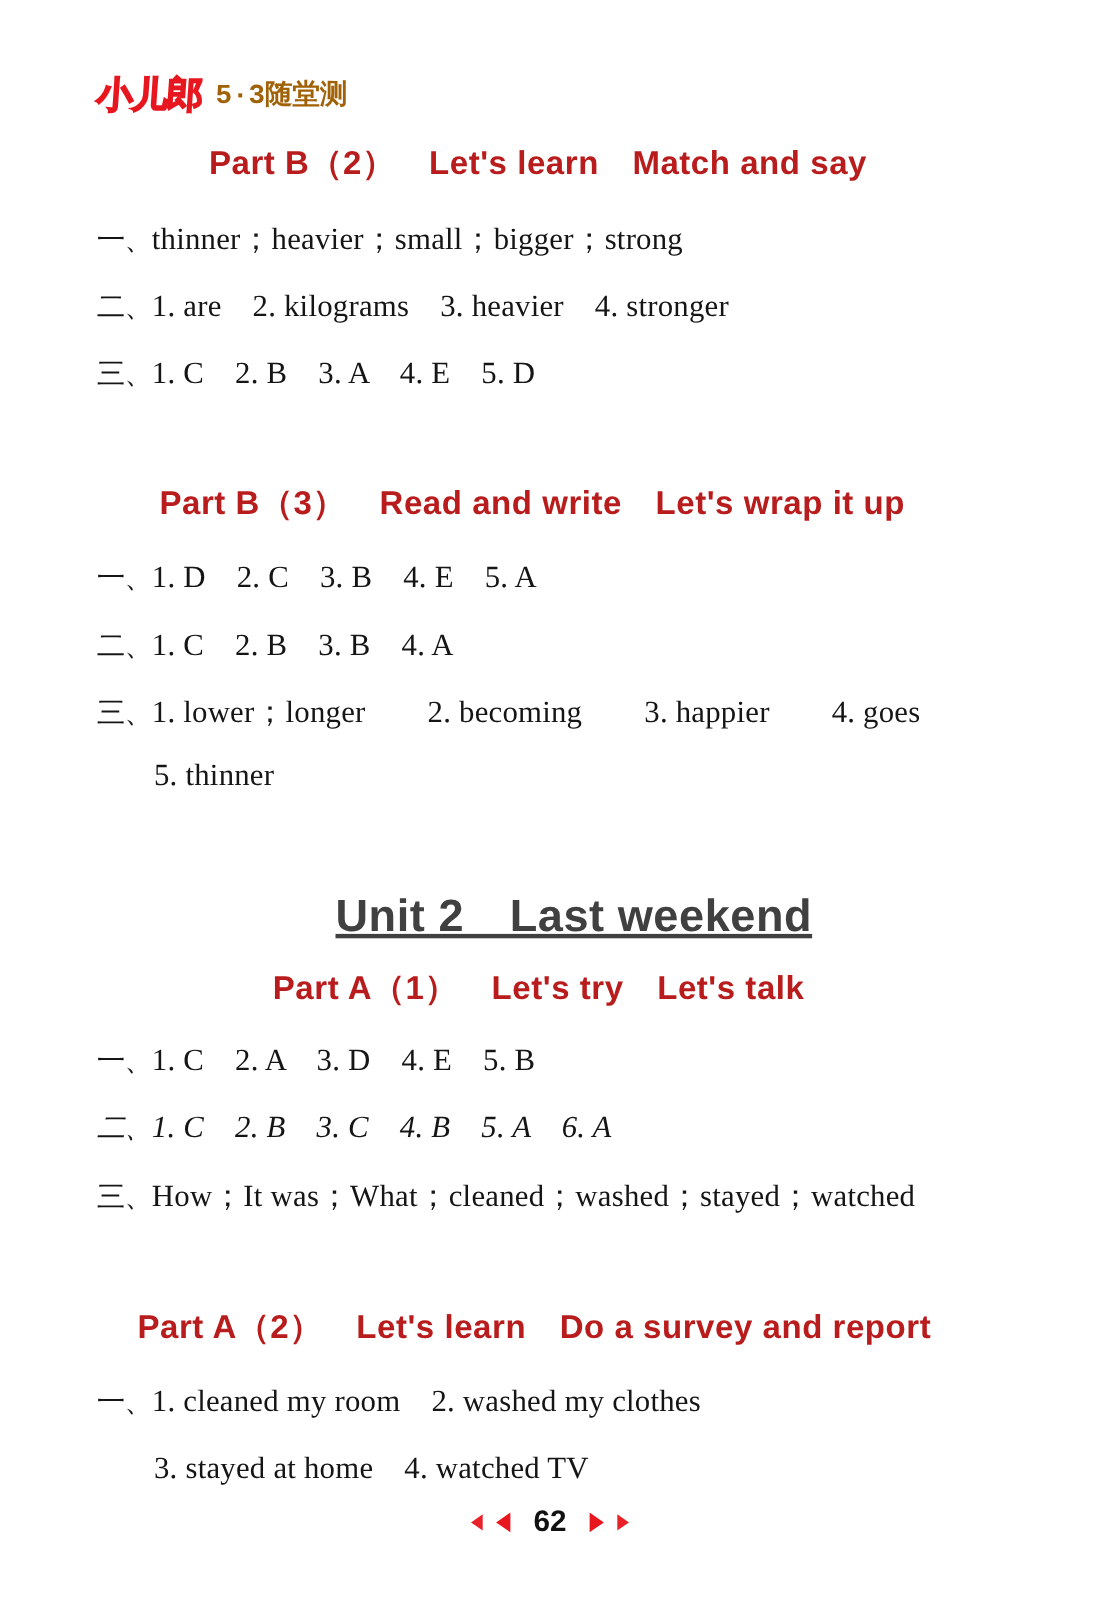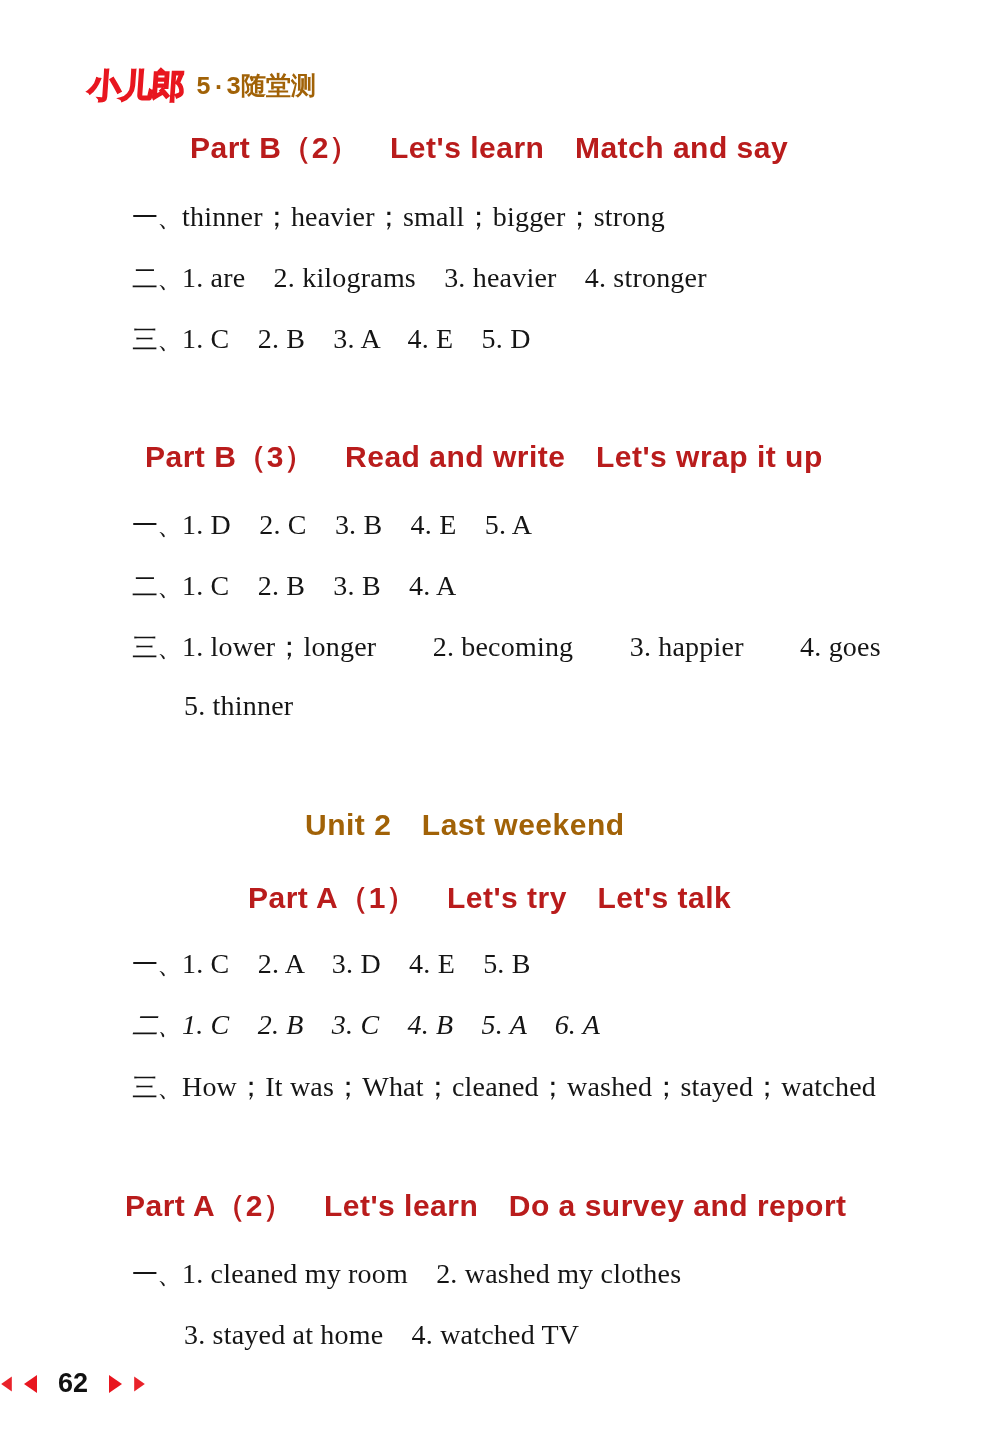--- a/index.html
+++ b/index.html
@@ -53,54 +53,54 @@
     font-weight: bold;
     font-size: 30px;
     color: #b91c1c;
     white-space: nowrap;
     letter-spacing: 0.5px;
   }
   .h-unit {
     position: absolute;
     font-family: "Liberation Sans", "DejaVu Sans", sans-serif;
     font-weight: bold;
-    font-size: 30px;
-    color: #a16207;
+    font-size: 41px;
+    color: #404040;
     white-space: nowrap;
     letter-spacing: 0.5px;
+    text-decoration: underline;
   }
 
   
   .ans-row {
     position: absolute;
     font-family: "Liberation Serif", "DejaVu Serif", serif;
     font-size: 28px;
     color: #151515;
     white-space: nowrap;
     letter-spacing: 0.2px;
-    margin-left: 44px;
   }
   .ans-row .cn-num {
     font-family: "DejaVu Sans", sans-serif;
     font-size: 26px;
     letter-spacing: -1px;
   }
   .ans-row .body {
     font-family: "Liberation Serif", "DejaVu Serif", serif;
   }
 
   
   .footer {
     position: absolute;
     left: 0;
     top: 1368px;
     width: 1000px;
     display: flex;
     align-items: center;
-    justify-content: flex-start;
+    justify-content: center;
     gap: 11px;
   }
   .pg-num {
     font-family: "Liberation Sans", "DejaVu Sans", sans-serif;
     font-weight: bold;
     font-size: 27px;
     color: #111;
     margin: 0 10px;
   }
   .tri {

